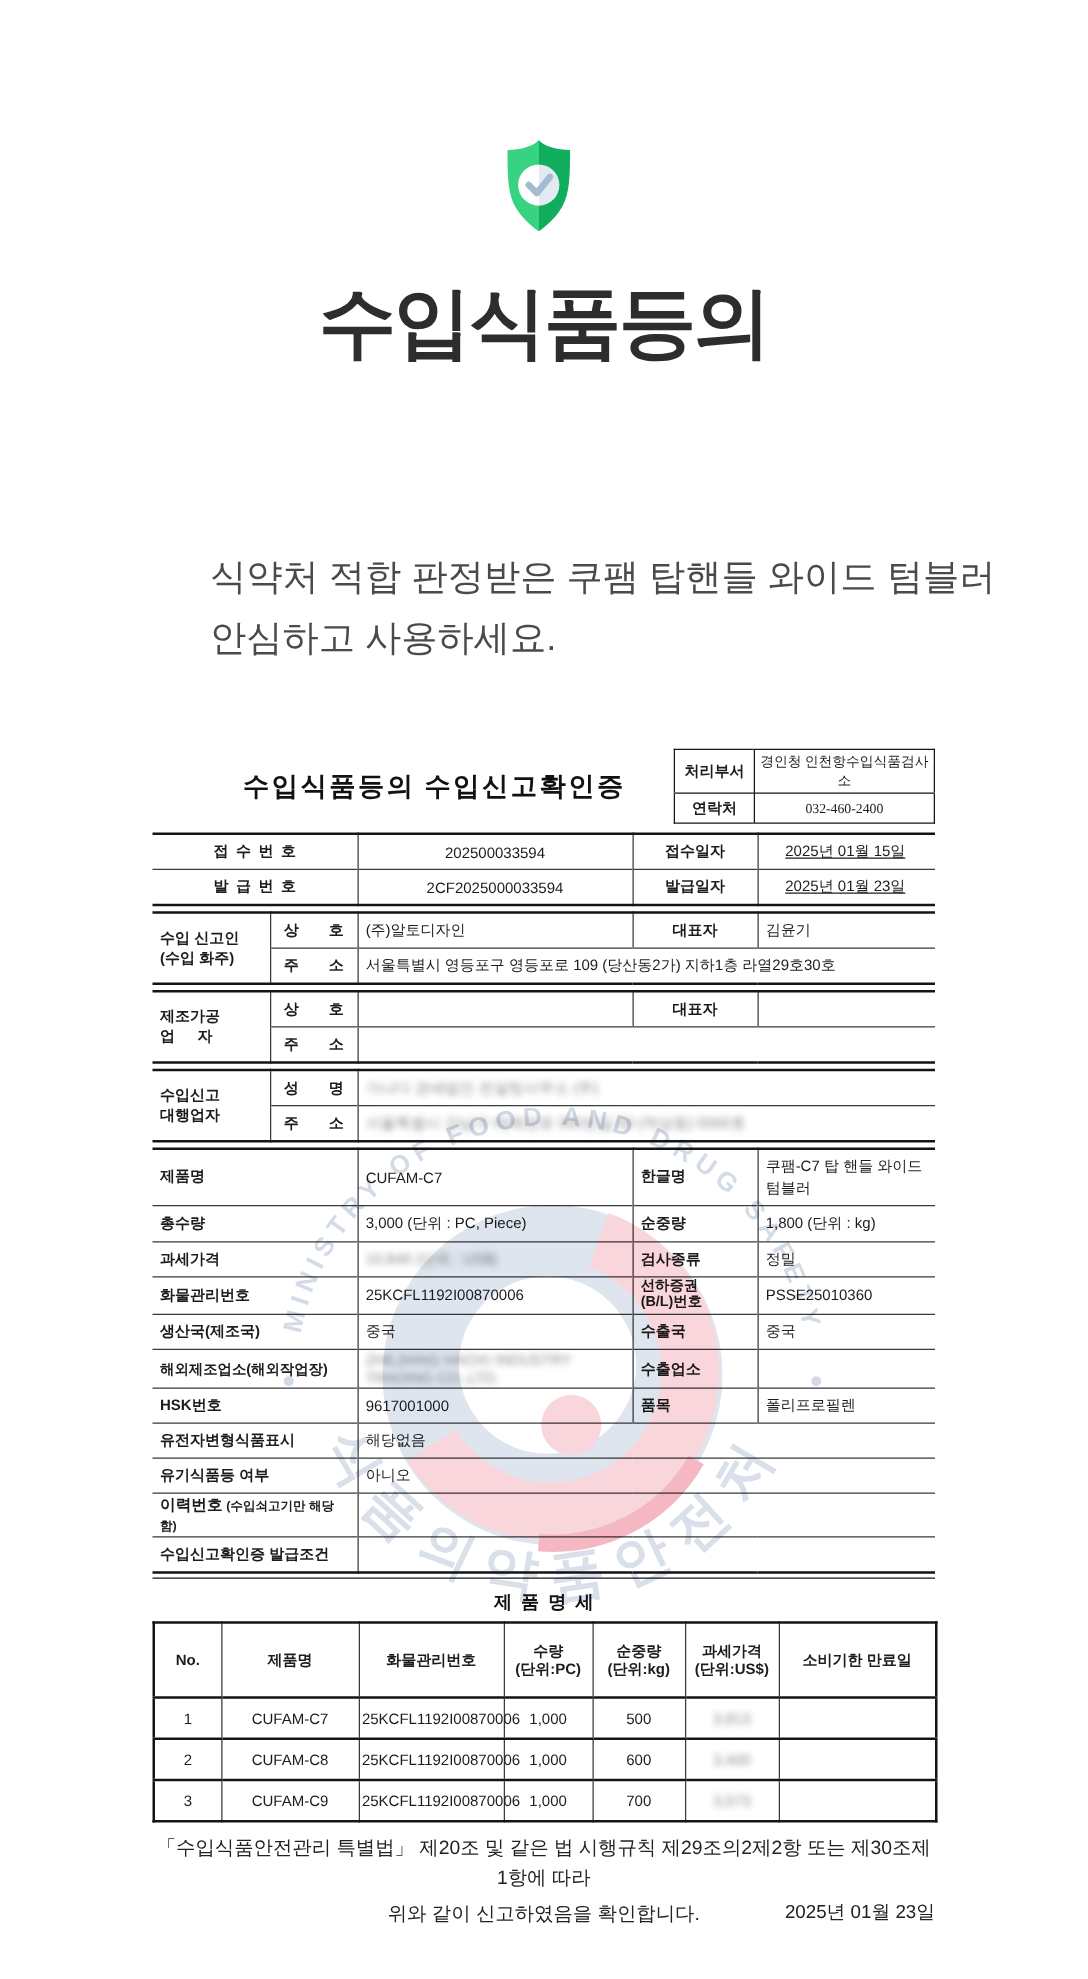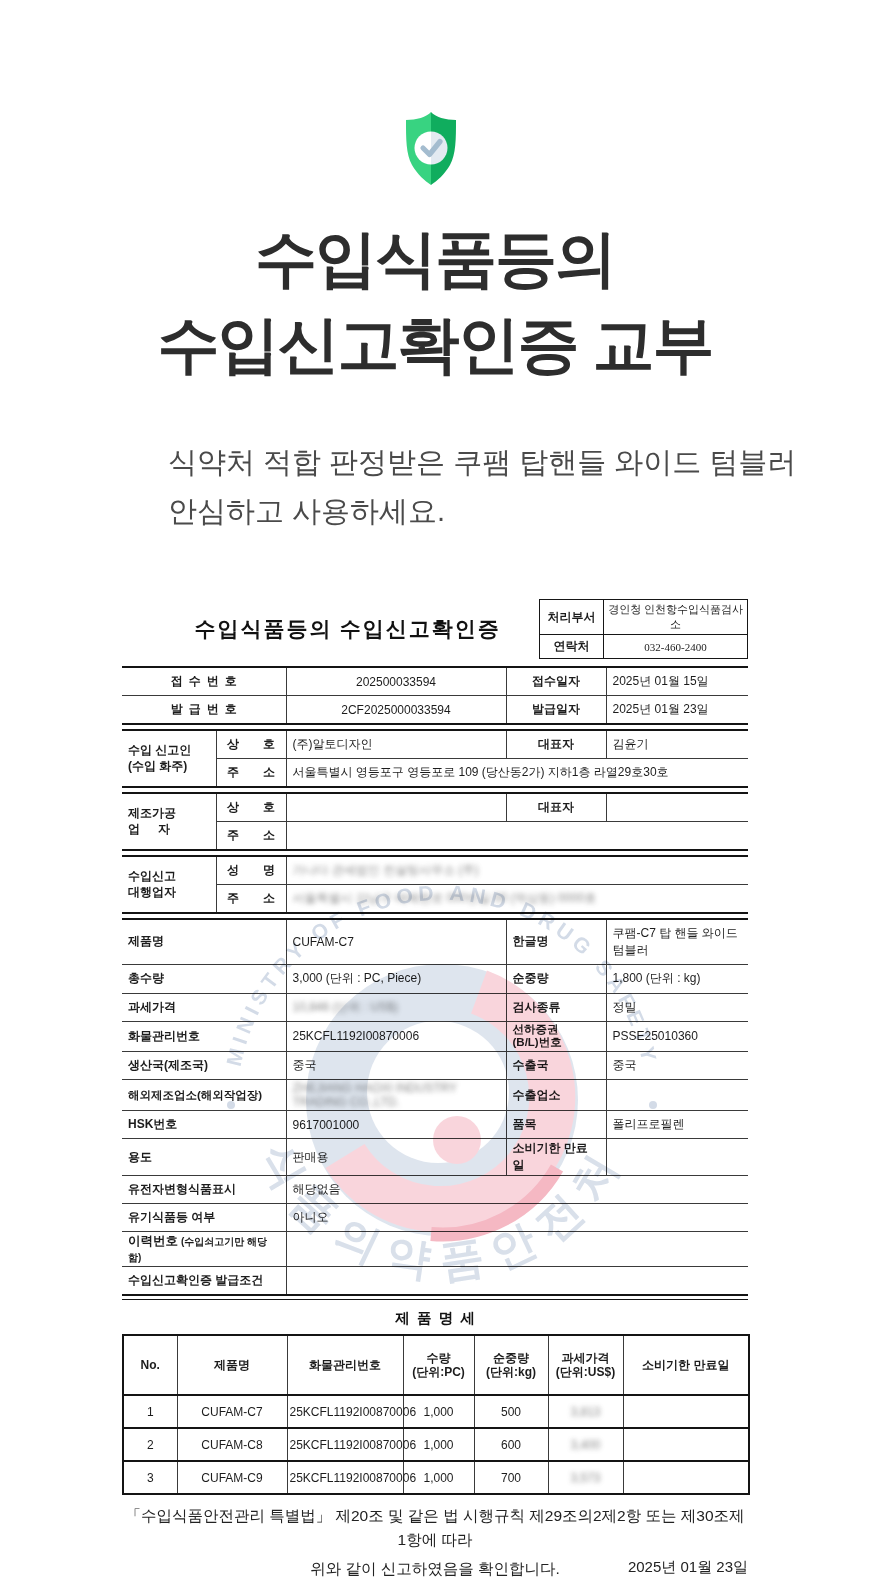--- a/index.html
+++ b/index.html
@@ -24,21 +24,21 @@
   .agency .a-lbl{font-weight:700;font-size:12px;border-right:1px solid #161616;}
   .agency .a-val{font-family:"Liberation Serif","DejaVu Serif",serif;font-size:11px;}
   .agency tr:first-child td{border-bottom:1px solid #161616;}
 
   .tbl{width:626px;border-top:2px solid #141414;border-bottom:2px solid #141414;margin-top:4px;}
   .tbl td{padding:1px 6px;font-size:12px;height:25px;vertical-align:middle;}
   .tbl tr+tr>td{border-top:1px solid #3a3a3a;}
   .bl{border-left:1px solid #3a3a3a;}
   .lbl{font-weight:700;font-size:12.5px;}
   .c{text-align:center;}
-  .r{text-align:left;padding-right:8px !important;}
+  .r{text-align:center;padding-right:8px !important;text-decoration:underline;}
   .pre{white-space:pre;}
   .prl{white-space:pre-line;line-height:1.2;}
   .seclbl{text-align:left;font-weight:700;font-size:13px;white-space:pre;line-height:1.3;}
   .small{font-size:11px;}
   .lbl-note{font-weight:700;font-size:10px;margin-left:3px;}
   .redacted{filter:blur(2.4px);opacity:.7;color:#555;}
 
   .dsep{border-top:1px solid #141414;margin-top:3px;}
   .spec-title{text-align:center;font-weight:700;font-size:14.5px;margin:9px 0 6px 0;color:#111;}
   .spec{width:626px;border:2px solid #141414;}
@@ -75,21 +75,20 @@
         </linearGradient>
       </defs>
       <path d="M29 3 C33 8 44 11 54 11 C54 30 54 45 48 56 C43 65 35 72 29 76 C23 72 15 65 10 56 C4 45 4 30 4 11 C14 11 25 8 29 3 Z" fill="url(#sg)"></path>
       <circle cx="29" cy="39" r="16.5" fill="url(#cg)"></circle>
       <path d="M21 39 l6.5 6.5 L38 32.5" fill="none" stroke="#a4bccf" stroke-width="5.2" stroke-linecap="round" stroke-linejoin="round"></path>
     </svg>
   </div>
 
   <div class="hero-title">
     <div>수입식품등의</div>
-    <div>수입신고확인증 교부</div>
   </div>
 
   <div class="hero-sub">
     <div>식약처 적합 판정받은 쿠팸 탑핸들 와이드 텀블러</div>
     <div>안심하고 사용하세요.</div>
   </div>
 
   <div class="doc">
 
 
@@ -247,26 +246,20 @@
         <td class="lbl" style="font-size:11.5px">해외제조업소(해외작업장)</td>
         <td class="bl mono-sm"><span class="redacted">ZHEJIANG HAOXI INDUSTRY TRADING CO.,LTD.</span></td>
         <td class="lbl bl">수출업소</td>
         <td class="bl"></td>
       </tr>
       <tr style="height:22px">
         <td class="lbl">HSK번호</td>
         <td class="bl">9617001000</td>
         <td class="lbl bl">품목</td>
         <td class="bl small">폴리프로필렌</td>
-      </tr>
-      <tr style="height:26px">
-        <td class="lbl">용도</td>
-        <td class="bl">판매용</td>
-        <td class="lbl bl" style="font-size:12px">소비기한 만료일</td>
-        <td class="bl"></td>
       </tr>
       <tr style="height:27px">
         <td class="lbl">유전자변형식품표시</td>
         <td class="bl" colspan="3">해당없음</td>
       </tr>
       <tr style="height:22px">
         <td class="lbl">유기식품등 여부</td>
         <td class="bl" colspan="3">아니오</td>
       </tr>
       <tr style="height:26px">

